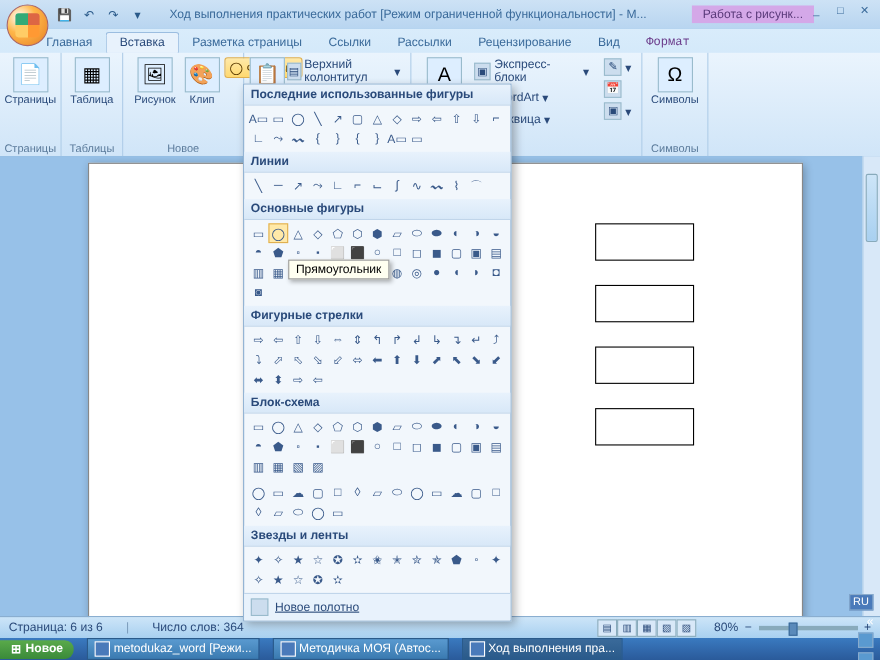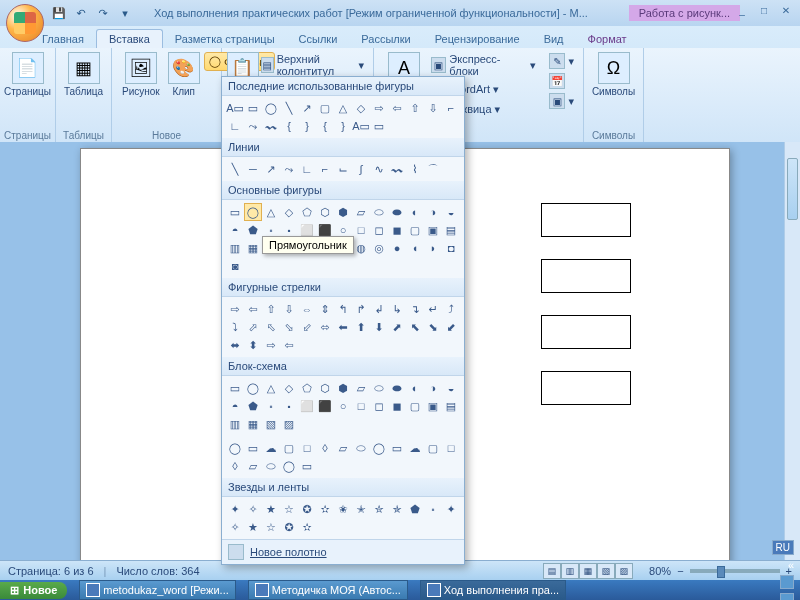--- a/index.html
+++ b/index.html
@@ -10,43 +10,43 @@
 .qat { margin-left:50px; display:flex; gap:4px; align-items:center; }
 .qat-btn { width:18px; height:18px; display:flex; align-items:center; justify-content:center; color:#2a5a8a; cursor:default; }
 .title-text { margin-left:20px; color:#3a6a9a; font-size:11px; white-space:nowrap; overflow:hidden; flex:1; }
 .context-tab { background:#d4a8e8; padding:2px 10px; color:#5a3a7a; font-size:11px; margin-right:60px; }
 .win-btns { position:absolute; right:4px; top:2px; display:flex; gap:2px; }
 .win-btn { width:20px; height:16px; color:#3a6a9a; display:flex; align-items:center; justify-content:center; font-size:10px; }
 .ribbon { background:linear-gradient(#d9ecfb,#c0ddf5); border-bottom:1px solid #8aaed0; }
 .tabs { display:flex; align-items:end; height:22px; padding-left:30px; }
 .tab { padding:3px 12px; color:#3a6a9a; cursor:default; }
 .tab.active { background:#e8f2fc; border:1px solid #9bbde0; border-bottom:none; border-radius:3px 3px 0 0; color:#2a4a7a; }
-.tab.context { color:#6a3a8a; }
+.tab.context { color:#6a3a8a;font-family:Liberation Mono, monospace; }
 .ribbon-groups { display:flex; height:94px; background:linear-gradient(#eaf4fd,#d0e5f8); }
 .group { border-right:1px solid #b0cde8; padding:2px 6px 0; display:flex; flex-direction:column; position:relative; }
 .group-label { font-size:10px; color:#5a7a9a; text-align:center; position:absolute; bottom:1px; left:0; right:0; }
 .big-btn { display:flex; flex-direction:column; align-items:center; padding:2px 4px; cursor:default; }
 .big-btn .ico { width:32px; height:32px; background:#ddeeff; border:1px solid #9bc; display:flex; align-items:center; justify-content:center; font-size:18px; }
 .big-btn .lbl { font-size:10px; color:#2a4a7a; margin-top:2px; text-align:center; }
 .small-btn { display:flex; align-items:center; gap:3px; padding:1px 3px; cursor:default; color:#2a4a7a; font-size:11px; }
 .small-btn .si { width:16px; height:16px; background:#cde; border:1px solid #9bc; display:inline-flex; align-items:center; justify-content:center; font-size:10px; }
 .shapes-btn { background:linear-gradient(#ffe9a8,#ffd970); border:1px solid #e0b050; border-radius:3px; padding:2px 4px; display:flex; align-items:center; gap:3px; color:#5a3a00; }
 .doc-area { position:absolute; top:142px; left:0; right:0; bottom:40px; background:#97c1e8; }
 .page { position:absolute; left:80px; top:6px; width:650px; height:420px; background:#fff; box-shadow:2px 2px 8px rgba(0,0,0,.3); border:1px solid #888; }
 .rect { position:absolute; border:1.5px solid #000; width:90px; height:34px; }
 .shapes-dropdown { position:absolute; left:221px; top:76px; width:244px; background:#f2f7fc; border:1px solid #8aaed0; box-shadow:3px 3px 8px rgba(0,0,0,.3); z-index:500; }
-.sd-header { background:linear-gradient(#e8f2fc,#d8e8f8); padding:3px 6px; font-weight:normal; font-size:11px; color:#2a4a7a; border-bottom:1px solid #c0d5ea; }
+.sd-header { background:linear-gradient(#e8f2fc,#d8e8f8); padding:3px 6px; font-weight:bold; font-size:11px; color:#2a4a7a; border-bottom:1px solid #c0d5ea; }
 .sd-grid { display:flex; flex-wrap:wrap; padding:3px 4px; gap:0; }
 .sd-item { width:18px; height:18px; display:flex; align-items:center; justify-content:center; cursor:default; color:#3a5a8a; }
 .sd-item.hover { background:#ffe9a8; border:1px solid #e0b050; width:18px; height:18px; }
 .tooltip { position:absolute; background:#fffff0; border:1px solid #999; padding:2px 6px; font-size:11px; box-shadow:2px 2px 4px rgba(0,0,0,.3); z-index:600; }
 .sd-footer { display:flex; align-items:center; gap:6px; padding:4px 6px; border-top:1px solid #c0d5ea; background:#e8f2fc; }
 .sd-footer .fi { width:16px; height:16px; background:#cde; border:1px solid #9bc; }
 .sd-footer span { color:#2a4a7a; text-decoration:underline; font-size:11px; }
-.statusbar { position:absolute; bottom:20px; left:0; right:0; height:20px; background:linear-gradient(#cde5f8,#a8d0f0); display:flex; align-items:center; padding:0 8px; color:#2a4a7a; font-size:11px; border-top:1px solid #8aaed0; }
+.statusbar { position:absolute; bottom:20px; left:0; right:0; height:20px; background:linear-gradient(#cde5f8,#a8d0f0); display:flex; align-items:center; padding:0 8px; color:#2a4a7a; font-size:11px; border-top:1px solid #8aaed0;gap:11px; }
 .statusbar .sep { margin:0 10px; color:#7a9aba; }
 .zoom { margin-left:auto; display:flex; align-items:center; gap:6px; }
 .zoom-slider { width:90px; height:4px; background:#8ab; position:relative; }
 .zoom-slider::before{content:"";position:absolute;left:30%;top:-3px;width:6px;height:10px;background:#5a8aba;border:1px solid #3a6a9a;}
 .view-btns { display:flex; gap:0; margin-right:10px; }
 .view-btn { width:18px; height:16px; border:1px solid #8ab; background:#d8e8f8; display:flex; align-items:center; justify-content:center; font-size:9px; }
 .taskbar { position:absolute; bottom:0; left:0; right:0; height:20px; background:linear-gradient(#3a7ac0,#2a5a9a); display:flex; align-items:center; }
 .start { background:linear-gradient(#5aaa4a,#3a8a3a); color:#fff; padding:2px 10px; font-weight:bold; font-size:11px; border-radius:0 8px 8px 0; display:flex; align-items:center; gap:4px; }
 .task-btn { background:linear-gradient(#5a9ad0,#3a7ab0); border:1px solid #2a5a8a; color:#fff; padding:2px 6px; margin-left:12px; font-size:10px; max-width:160px; white-space:nowrap; overflow:hidden; display:flex; align-items:center; gap:3px; }
 .task-btn.active { background:linear-gradient(#3a6a9a,#2a5a8a); }

